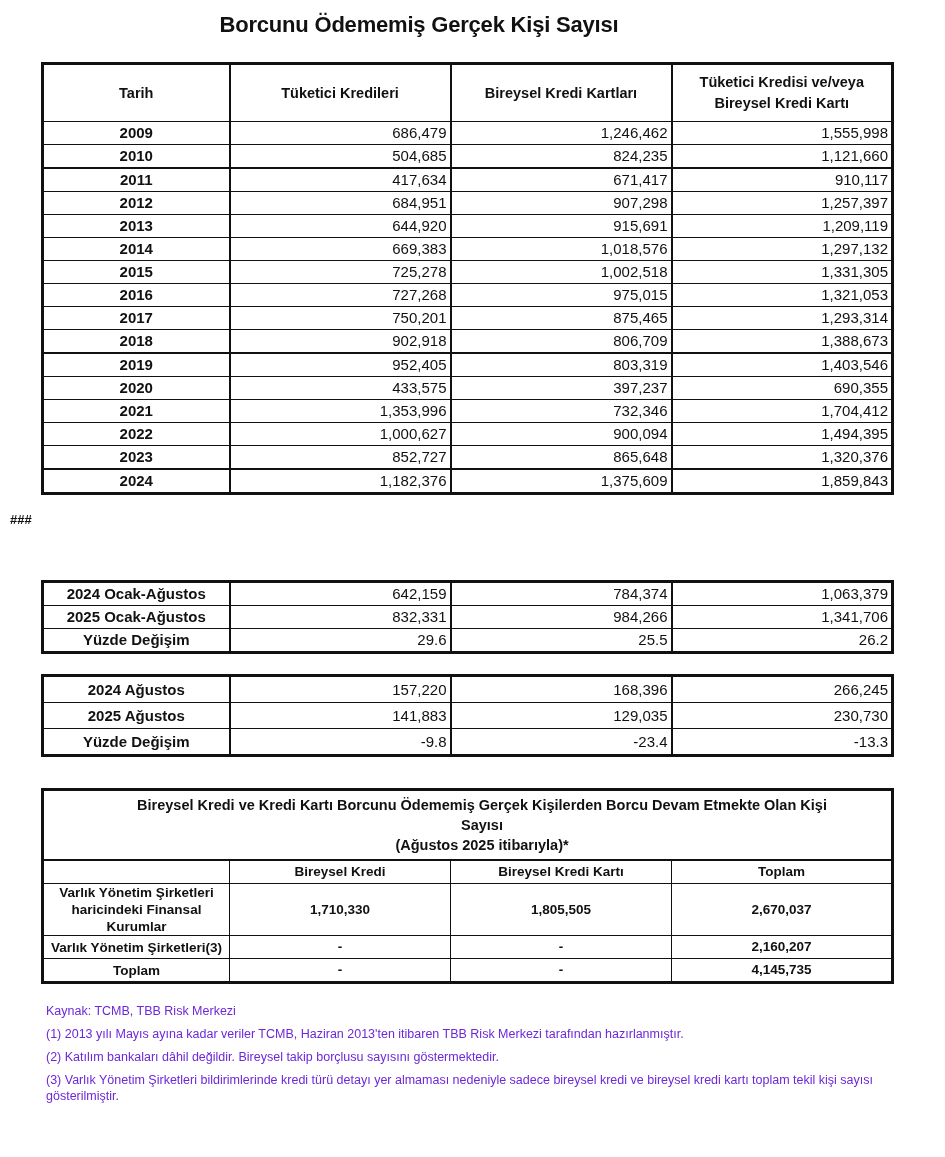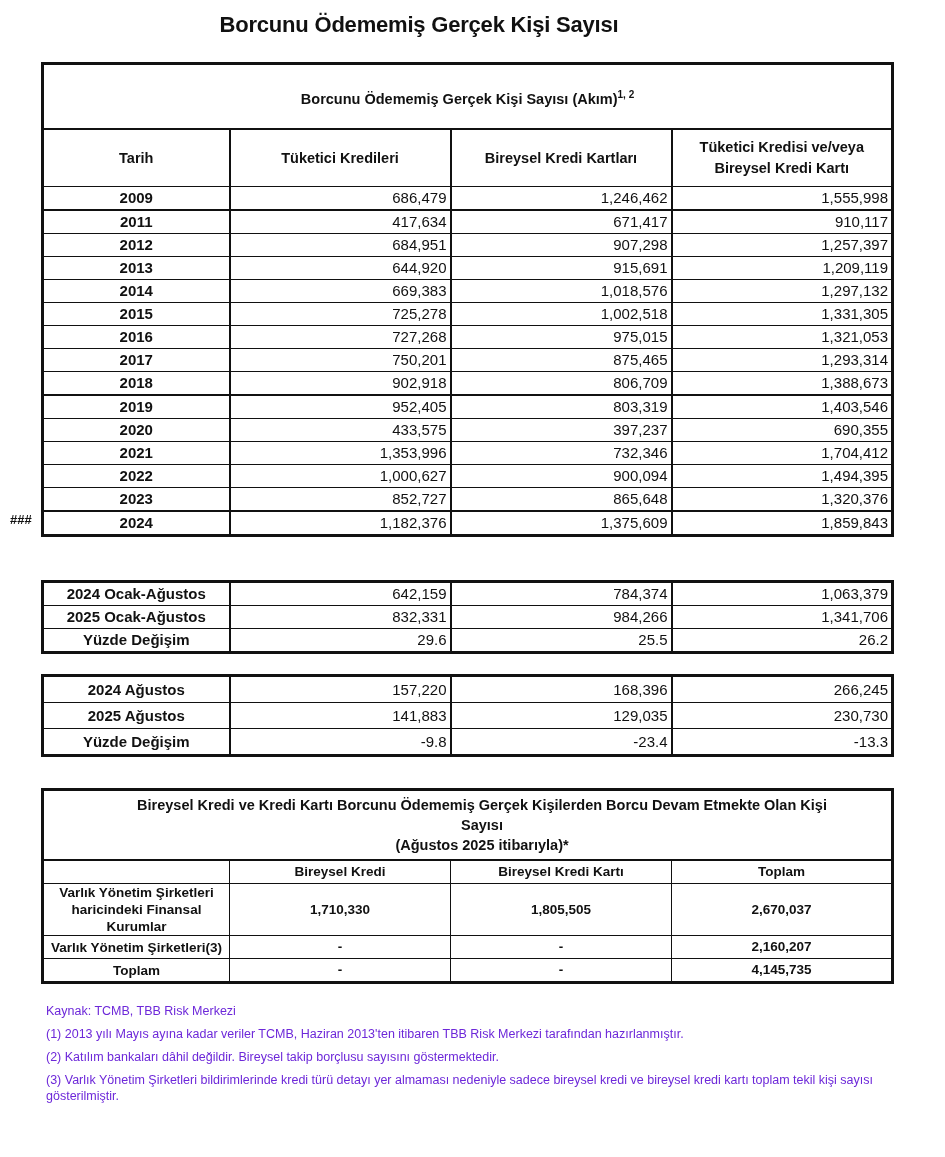--- a/index.html
+++ b/index.html
@@ -32,38 +32,39 @@
 <div class="hash">###</div>
 
 <table class="t1">
   <colgroup>
       <col style="width:187px">
       <col style="width:221px">
       <col style="width:221px">
       <col style="width:221px">
     </colgroup>
   <tbody>
-      <tr>
-    <td class="cap" colspan="4">
-      <span>Borcunu Ödememiş Gerçek Kişi Sayısı (Akım)</span><sup>1, 2</sup>
-    </td>
-  </tr>
   <tr class="hdr">
     <th>Tarih</th>
     <th>Tüketici Kredileri</th>
     <th>Bireysel Kredi Kartları</th>
     <th>Tüketici Kredisi ve/veya Bireysel Kredi Kartı</th>
   </tr>
   </tbody>
     <tbody id="annual-body">
       <tr>
         <td class="yr" style="border-right: 2.5px solid rgb(17, 17, 17);">2009</td>
         <td class="num" style="border-right: 2.5px solid rgb(17, 17, 17);">686,479</td>
         <td class="num" style="border-right: 2.5px solid rgb(17, 17, 17);">1,246,462</td>
         <td class="num">1,555,998</td>
+      </tr>
+      <tr>
+        <td class="yr" style="border-right: 2.5px solid rgb(17, 17, 17);">2010</td>
+        <td class="num" style="border-right: 2.5px solid rgb(17, 17, 17);">504,685</td>
+        <td class="num" style="border-right: 2.5px solid rgb(17, 17, 17);">824,235</td>
+        <td class="num">1,121,660</td>
       </tr>
       <tr class="thick-top">
         <td class="yr" style="border-right: 2.5px solid rgb(17, 17, 17);">2011</td>
         <td class="num" style="border-right: 2.5px solid rgb(17, 17, 17);">417,634</td>
         <td class="num" style="border-right: 2.5px solid rgb(17, 17, 17);">671,417</td>
         <td class="num">910,117</td>
       </tr>
       <tr>
         <td class="yr" style="border-right: 2.5px solid rgb(17, 17, 17);">2012</td>
         <td class="num" style="border-right: 2.5px solid rgb(17, 17, 17);">684,951</td>

